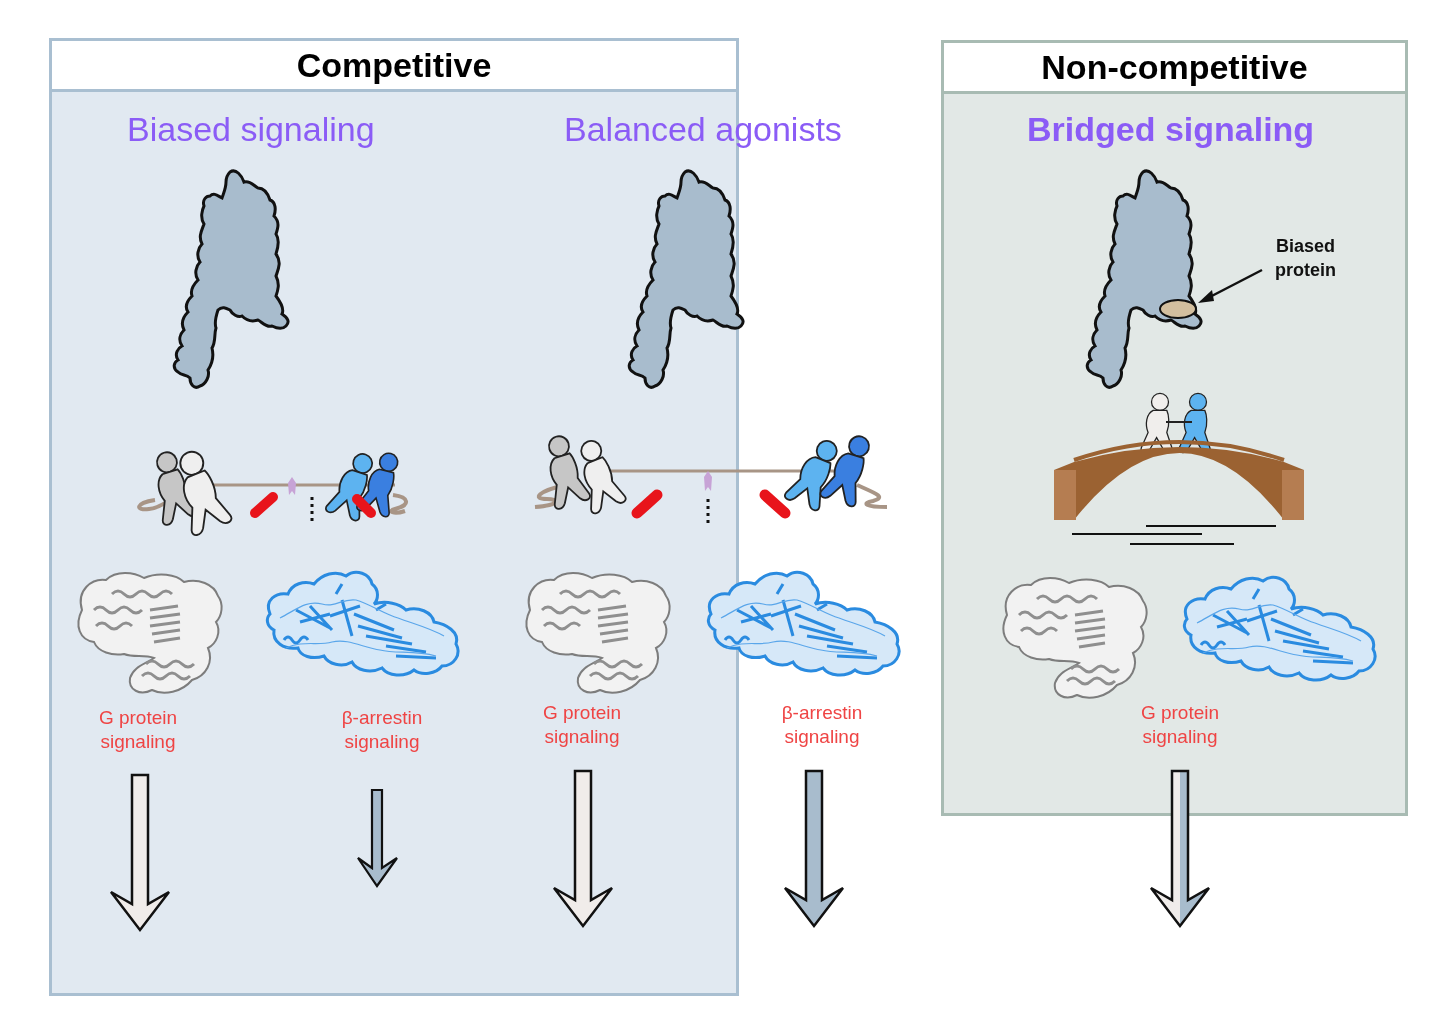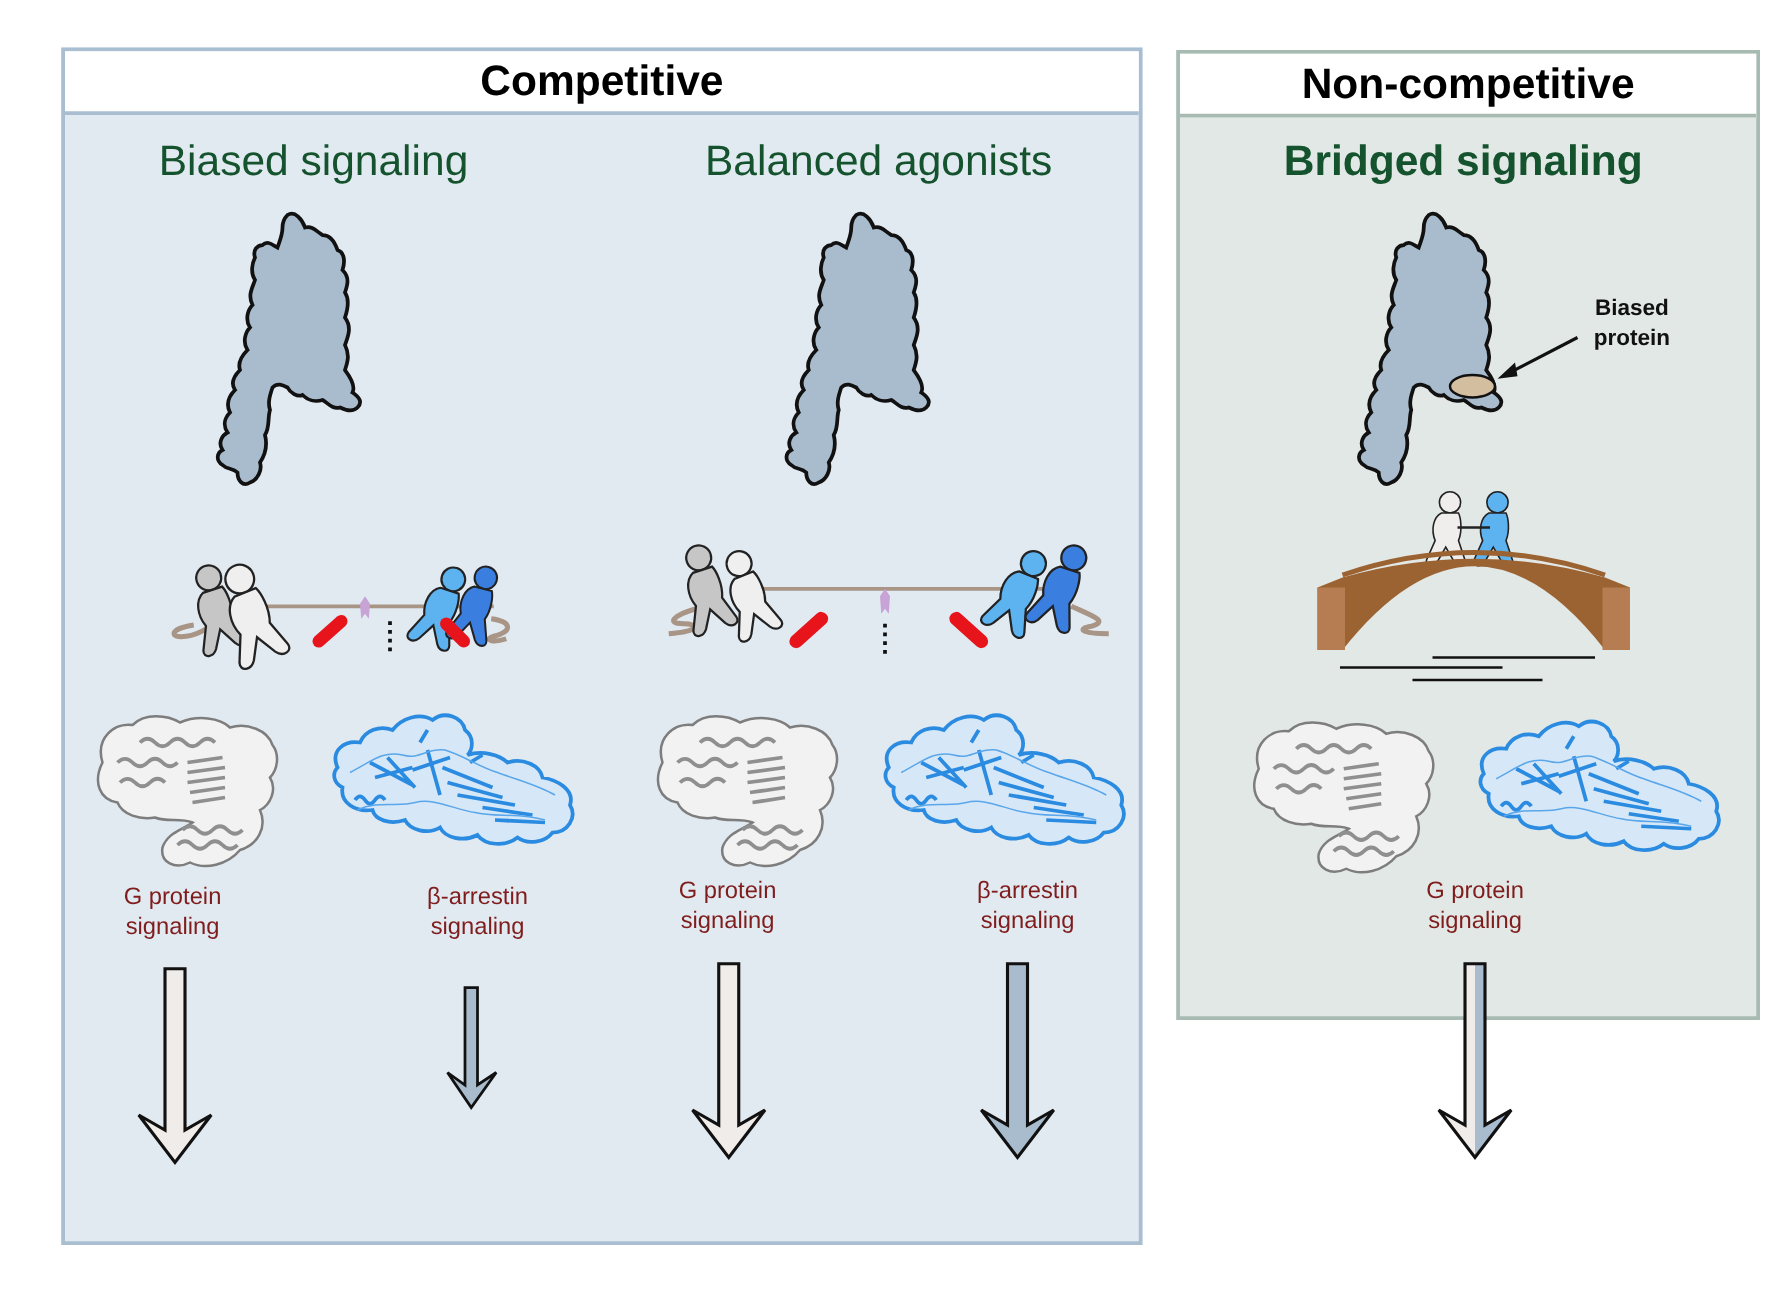--- a/index.html
+++ b/index.html
@@ -1,25 +1,25 @@
 <!DOCTYPE html>
 <html><head>
 <meta charset="utf-8">
 <style>
   html, body { margin:0; padding:0; background:#ffffff; }
   body { width:1431px; height:1034px; position:relative; overflow:hidden; font-family:"Liberation Sans", sans-serif; }
   .panel { position:absolute; box-sizing:border-box; }
-  #panel-comp { left:49px; top:38px; width:865px; height:958px; border:3px solid #a9bfd1; background:#e1e9f1; }
+  #panel-comp { left:49px; top:38px; width:690px; height:958px; border:3px solid #a9bfd1; background:#e1e9f1; }
   #panel-noncomp { left:941px; top:40px; width:467px; height:776px; border:3px solid #a8bbb3; background:#e2e8e6; }
   .panel-header { position:absolute; left:0; top:0; right:0; height:48px; background:#ffffff; text-align:center; line-height:48px; font-weight:bold; font-size:34px; color:#000; }
   #panel-comp .panel-header { border-bottom:3px solid #a9bfd1; }
   #panel-noncomp .panel-header { border-bottom:3px solid #a8bbb3; }
-  .sec-title { position:absolute; font-size:34px; color:#14532d; white-space:nowrap; }
+  .sec-title { position:absolute; font-size:34px; color:#8b5cf6; white-space:nowrap; }
   .sec-title.bold { font-weight:bold; }
-  .label { position:absolute; font-size:19px; line-height:24px; color:#7f1d1d; text-align:center; white-space:nowrap; }
+  .label { position:absolute; font-size:19px; line-height:24px; color:#ef4444; text-align:center; white-space:nowrap; }
   .annot { position:absolute; font-size:18px; line-height:24px; font-weight:bold; color:#111; text-align:center; white-space:nowrap; }
   svg.abs { position:absolute; overflow:visible; }
 </style>
 </head>
 <body>
 
 <svg width="0" height="0" style="position:absolute">
   <defs>
     <path id="receptor-shape" d="M58,2 C64,-2 70,6 72,12 C78,10 82,16 86,18 C92,18 96,24 98,30 C104,32 104,40 102,46 C108,52 106,58 104,64 C108,70 106,78 104,84 C110,92 106,100 104,106 C108,114 106,120 104,126 C110,134 112,140 110,144 C116,148 118,152 114,156 C110,160 104,158 100,156 C94,158 90,152 86,150 C80,152 74,150 70,146 C66,148 60,144 58,140 C54,138 50,136 46,140 C44,146 42,152 44,158 C42,164 44,172 40,178 C42,186 40,194 36,200 C38,206 34,214 28,216 C22,220 18,214 18,208 C14,204 10,206 6,202 C0,198 2,192 6,190 C2,184 6,178 10,176 C6,170 8,164 12,160 C8,152 12,146 16,142 C12,136 16,130 20,126 C18,120 22,114 26,110 C22,104 24,96 28,92 C24,86 26,78 30,74 C26,66 30,60 32,54 C28,48 30,40 32,36 C30,30 34,26 38,26 C42,22 46,26 50,28 C52,22 54,18 54,12 C54,8 56,4 58,2 Z"></path>
     <g id="person">

